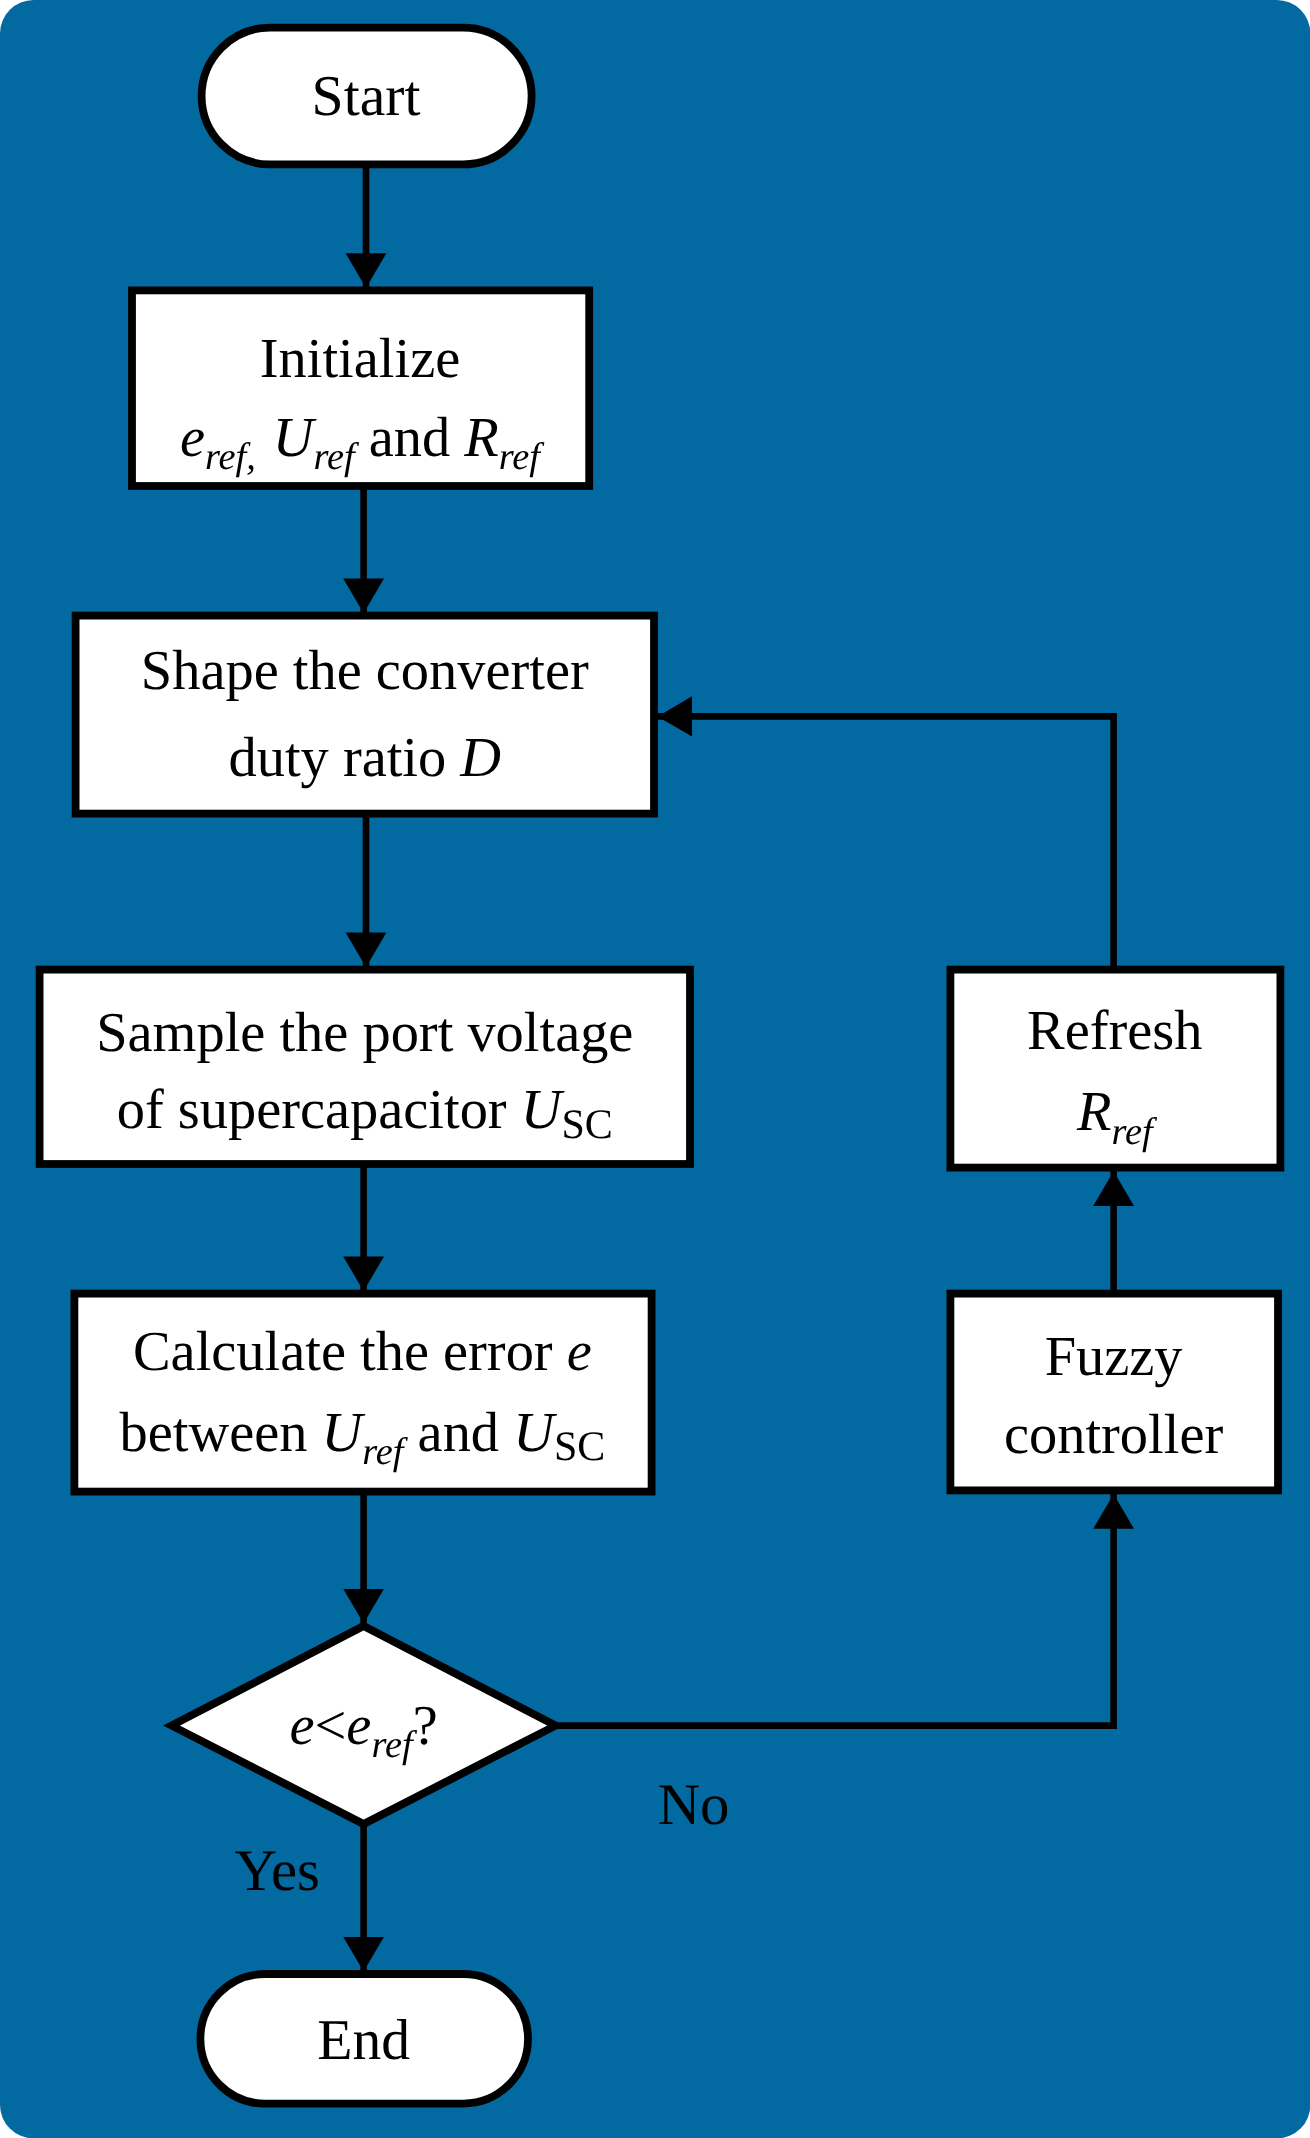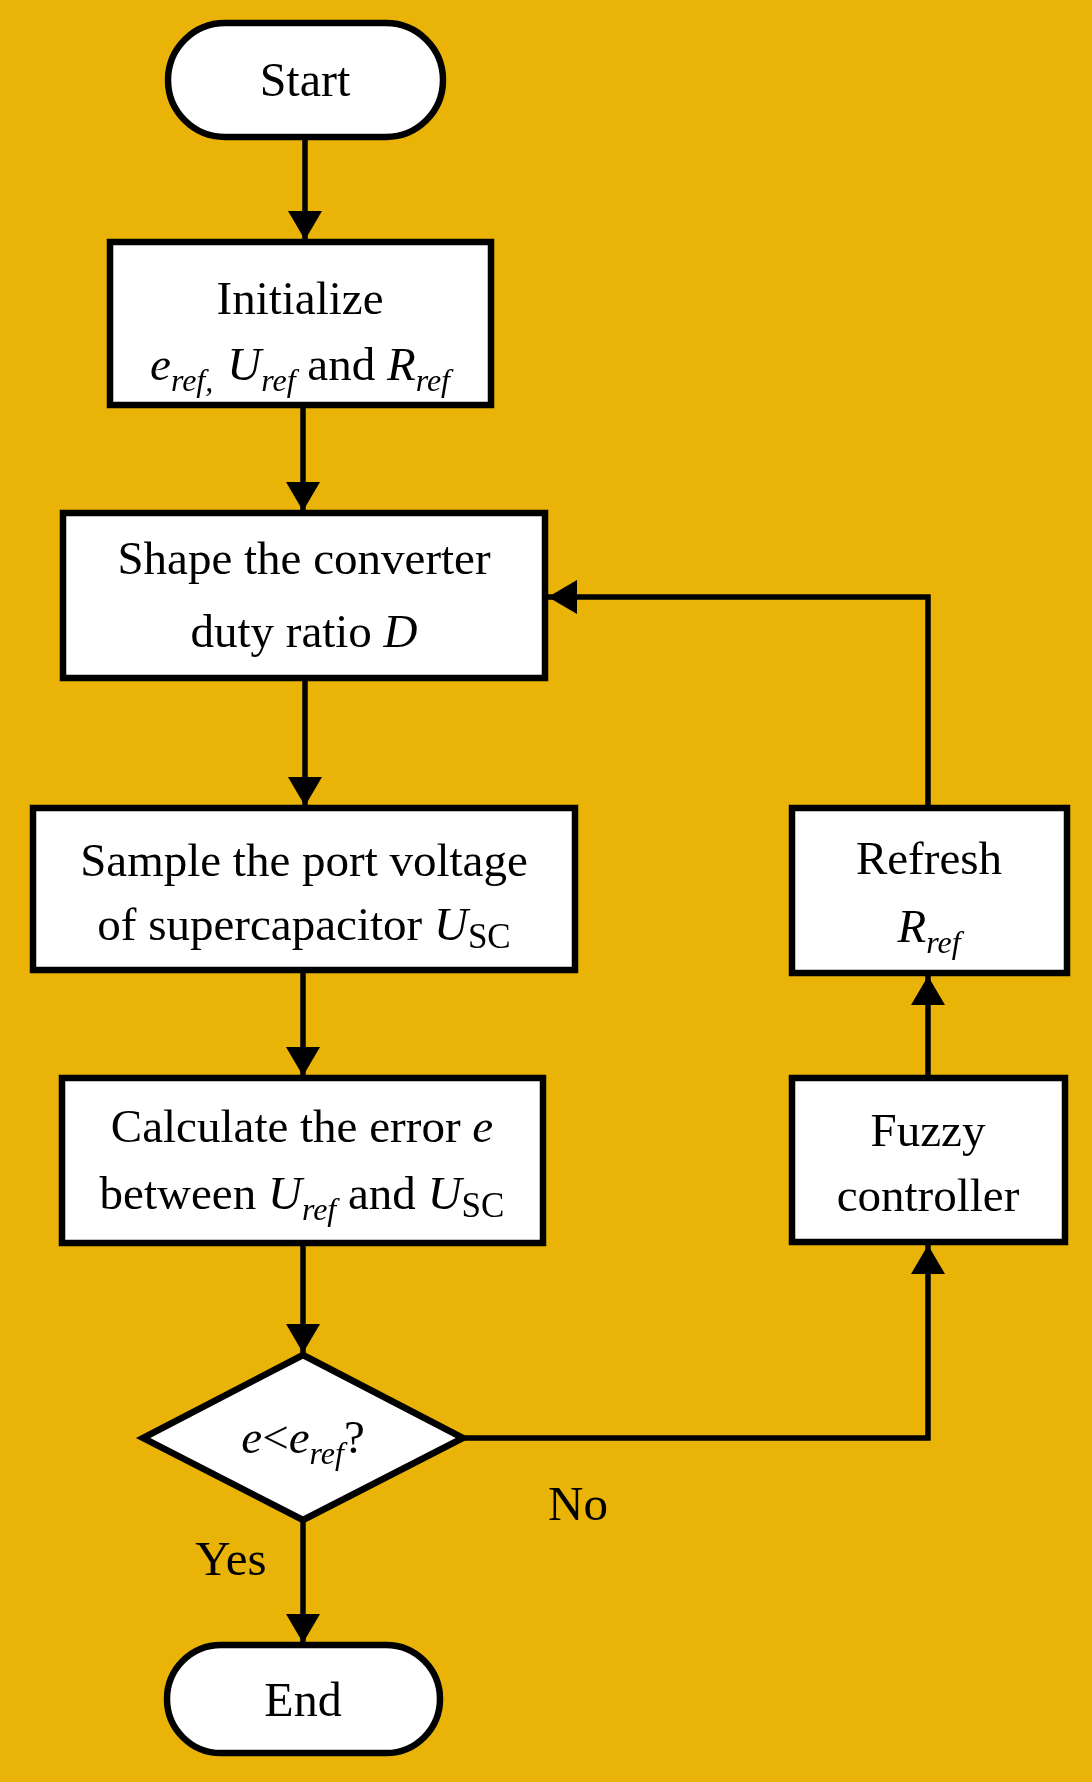--- a/index.html
+++ b/index.html
@@ -3,22 +3,23 @@
 <meta charset="utf-8">
 <style>
   html, body {
     margin: 0;
     padding: 0;
     background: #ffffff;
   }
   .page {
     width: 1092px;
     height: 1782px;
-    background: #eab308;
+    background: #0369a1;
     position: relative;
+    border-radius: 28px;
   }
   svg {
     display: block;
   }
   
   .shape {
     fill: #ffffff;
     stroke: #000000;
     stroke-width: 6.5;
   }

